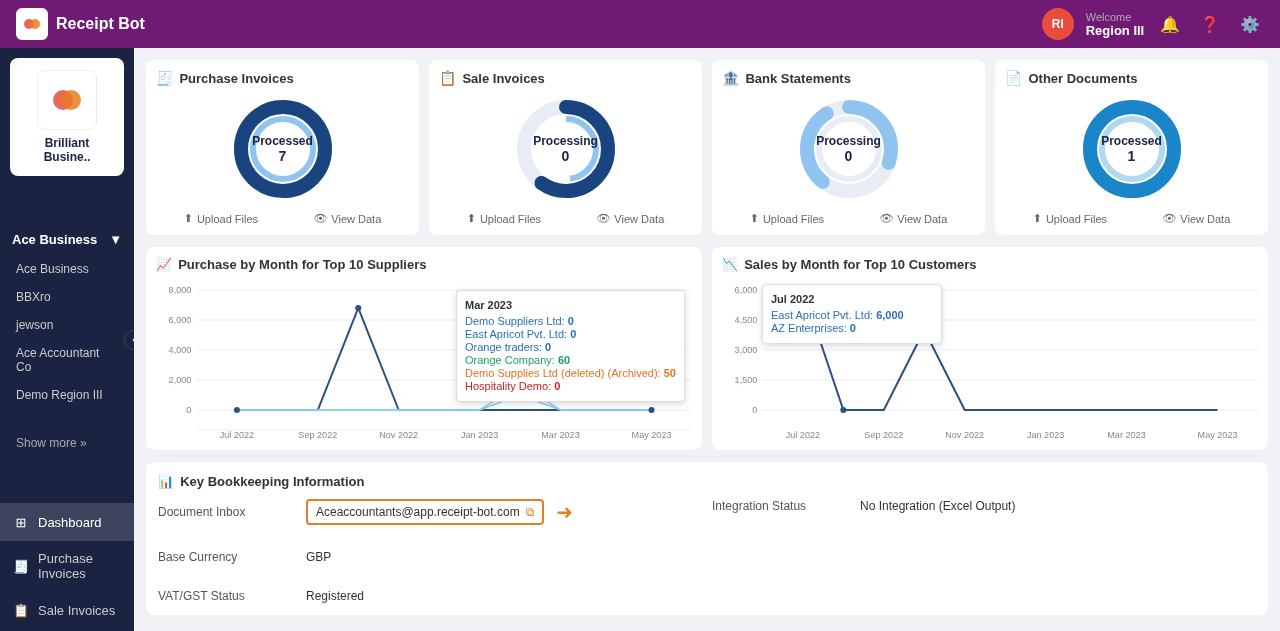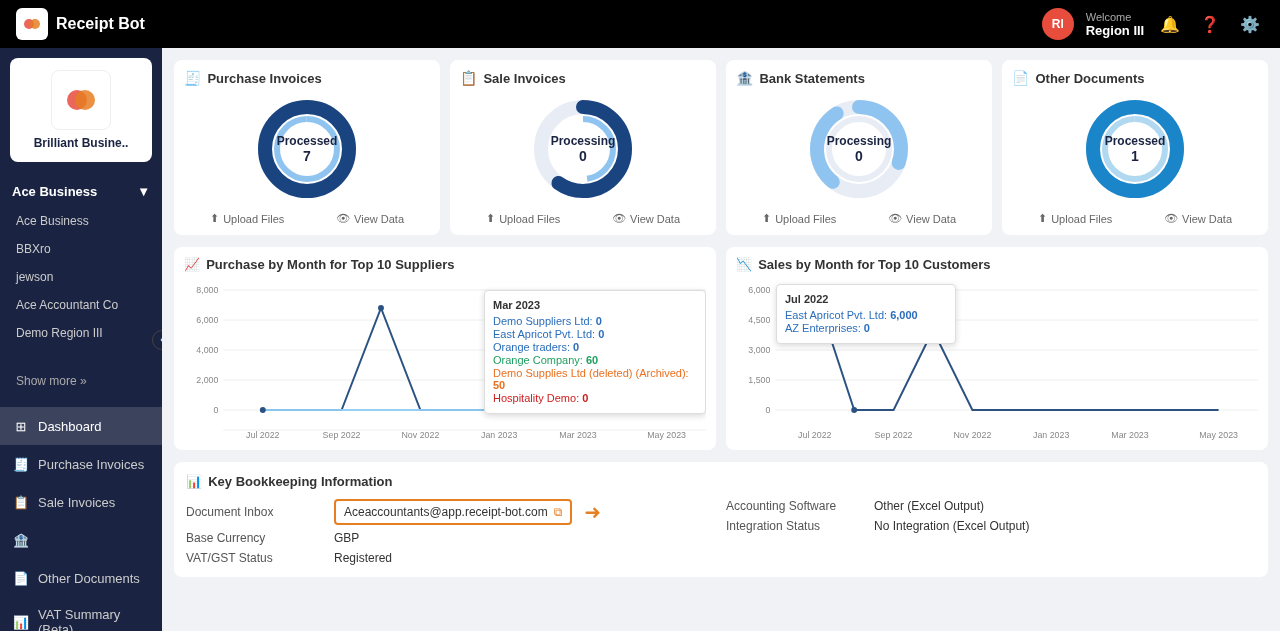--- a/index.html
+++ b/index.html
@@ -1,35 +1,35 @@
 <!DOCTYPE html>
 <html><head>
   <meta charset="utf-8">
   <style>
     * { box-sizing: border-box; margin: 0; padding: 0; }
     body { font-family: 'Segoe UI', Arial, sans-serif; font-size: 13px; background: #f0f2f5; color: #333; display: flex; flex-direction: column; height: 631px; overflow: hidden; }
 
     
-    .header { background: #000000; color: white; height: 48px; display: flex; align-items: center; padding: 0 16px; gap: 12px; flex-shrink: 0; z-index: 10; }
+    .header { background: #701a75; color: white; height: 48px; display: flex; align-items: center; padding: 0 16px; gap: 12px; flex-shrink: 0; z-index: 10; }
     .header-logo { display: flex; align-items: center; gap: 8px; }
     .header-logo-icon { width: 32px; height: 32px; background: white; border-radius: 6px; display: flex; align-items: center; justify-content: center; }
     .header-logo-icon svg { width: 24px; height: 24px; }
     .header-logo-text { font-size: 16px; font-weight: 600; color: white; }
     .header-spacer { flex: 1; }
     .header-avatar { width: 32px; height: 32px; background: #e74c3c; border-radius: 50%; display: flex; align-items: center; justify-content: center; font-size: 12px; font-weight: bold; color: white; }
     .header-welcome { display: flex; flex-direction: column; }
     .header-welcome-text { font-size: 11px; color: #aaa; }
     .header-welcome-name { font-size: 13px; font-weight: 600; color: white; }
     .header-icon { color: #aaa; font-size: 16px; cursor: pointer; padding: 4px; }
 
     
     .app-body { display: flex; flex: 1; overflow: hidden; }
 
     
-    .sidebar { width: 162px; background: #1a2341; color: white; display: flex; flex-direction: column; overflow-y: auto; flex-shrink: 0; position: relative; }
+    .sidebar { width: 134px; background: #1a2341; color: white; display: flex; flex-direction: column; overflow-y: auto; flex-shrink: 0; position: relative; gap: 34px; }
     .sidebar-collapse-btn { position: absolute; right: -10px; top: 50%; transform: translateY(-50%); width: 20px; height: 20px; background: #1a2341; border: 1px solid #444; border-radius: 50%; display: flex; align-items: center; justify-content: center; cursor: pointer; z-index: 5; color: white; font-size: 10px; }
 
     .company-card { background: white; margin: 10px; border-radius: 8px; padding: 12px; display: flex; flex-direction: column; align-items: center; }
     .company-logo { width: 60px; height: 60px; border-radius: 8px; background: white; border: 1px solid #eee; display: flex; align-items: center; justify-content: center; margin-bottom: 6px; }
     .company-name { font-size: 12px; font-weight: 600; color: #1a2341; text-align: center; }
 
     .sidebar-section { padding: 4px 0; }
     .sidebar-group-header { display: flex; align-items: center; justify-content: space-between; padding: 8px 12px; color: white; font-size: 13px; font-weight: 600; cursor: pointer; }
     .sidebar-subitem { padding: 7px 16px; color: #ccc; font-size: 12px; cursor: pointer; }
     .sidebar-show-more { padding: 7px 16px; color: #aaa; font-size: 12px; cursor: pointer; margin-top: 20px; }
@@ -70,21 +70,21 @@
     
     .chart-tooltip { position: absolute; background: white; border: 1px solid #ddd; border-radius: 4px; padding: 8px; font-size: 11px; box-shadow: 0 2px 6px rgba(0,0,0,0.15); z-index: 5; }
     .chart-tooltip-title { font-weight: 600; margin-bottom: 4px; color: #333; }
     .tooltip-item { margin: 1px 0; }
 
     
     .bookkeeping-card { background: white; border-radius: 8px; padding: 12px; }
     .bookkeeping-header { display: flex; align-items: center; gap: 6px; margin-bottom: 10px; }
     .bookkeeping-title { font-size: 13px; font-weight: 600; color: #333; }
     .bookkeeping-grid { display: grid; grid-template-columns: 1fr 1fr; gap: 10px; }
-    .bookkeeping-col { display: flex; flex-direction: column; gap: 6px; }
+    .bookkeeping-col { display: flex; flex-direction: column; gap: 25px; }
     .bk-row { display: flex; align-items: center; gap: 8px; }
     .bk-label { font-size: 12px; color: #555; width: 140px; flex-shrink: 0; }
     .bk-value { font-size: 12px; color: #333; }
     .bk-input-box { border: 2px solid #e67e22; border-radius: 4px; padding: 4px 8px; font-size: 12px; color: #333; display: flex; align-items: center; gap: 6px; background: white; }
     .arrow-indicator { color: #e67e22; font-size: 20px; margin-left: 4px; }
 
     
     .footer { padding: 6px 12px; display: flex; justify-content: space-between; align-items: center; background: #f0f2f5; }
     .footer-link { font-size: 11px; color: #1a6fb5; cursor: pointer; text-decoration: underline; }
     .footer-copy { font-size: 11px; color: #888; }
@@ -409,24 +409,20 @@
             <span class="bk-label">Base Currency</span>
             <span class="bk-value">GBP</span>
           </div>
           <div class="bk-row">
             <span class="bk-label">VAT/GST Status</span>
             <span class="bk-value">Registered</span>
           </div>
         </div>
         <div class="bookkeeping-col">
           <div class="bk-row">
-            <span class="bk-label">Accounting Software</span>
-            <span class="bk-value">Other (Excel Output)</span>
-          </div>
-          <div class="bk-row">
             <span class="bk-label">Integration Status</span>
             <span class="bk-value">No Integration (Excel Output)</span>
           </div>
         </div>
       </div>
     </div>
 
 
   </div>
 </div>

